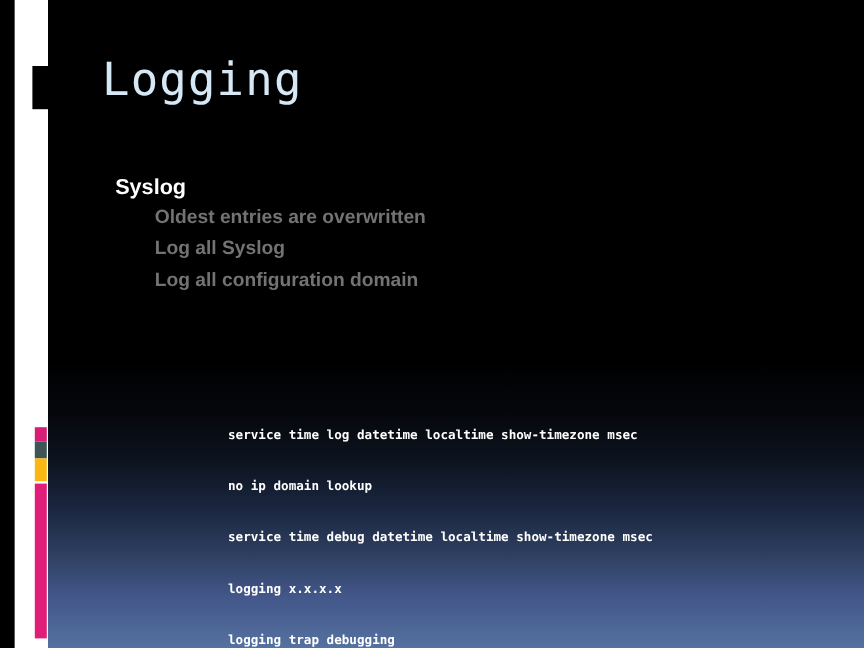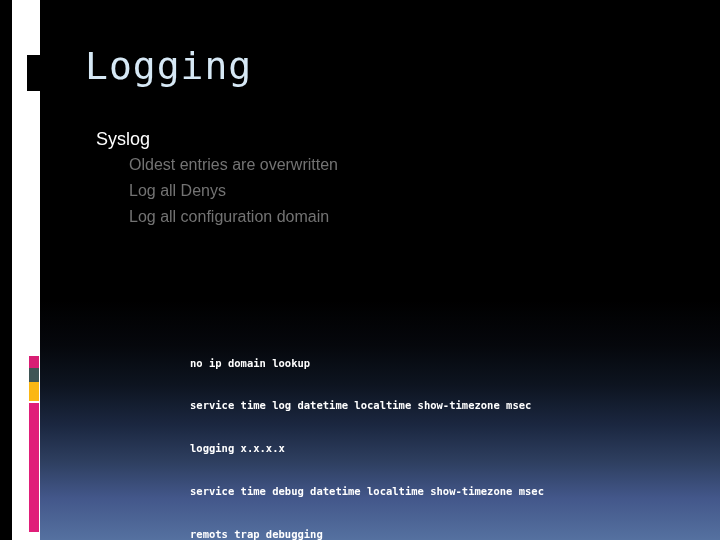--- a/index.html
+++ b/index.html
@@ -67,22 +67,23 @@
     font-size:38px;
     font-weight:400;
     letter-spacing:1px;
     color:#d6e8f5;
     white-space:nowrap;
   }
 
   
   #body-list {
     position:absolute;
-    left:84px; top:130px;
+    left:84px; top:147px;
     width:560px;
+    font-weight:bold;
   }
   #level1-heading {
     font-size:18px;
     color:#ffffff;
     line-height:1.0;
     margin-bottom:9px;
     white-space:nowrap;
   }
   .level2-item {
     font-size:16px;
@@ -120,27 +121,27 @@
   <div class="accent-seg" id="accent-pink-top"></div>
   <div class="accent-seg" id="accent-teal"></div>
   <div class="accent-seg" id="accent-yellow"></div>
   <div class="accent-seg" id="accent-magenta"></div>
 
   <div id="title">Logging</div>
 
   <div id="body-list">
     <div id="level1-heading">Syslog</div>
     <div class="level2-item">Oldest entries are overwritten</div>
-    <div class="level2-item">Log all Denys</div>
+    <div class="level2-item">Log all Syslog</div>
     <div class="level2-item">Log all configuration domain</div>
   </div>
 
   <div id="code-block">
+    <div class="code-line">service time log datetime localtime show-timezone msec</div>
     <div class="code-line">no ip domain lookup</div>
-    <div class="code-line">service time log datetime localtime show-timezone msec</div>
+    <div class="code-line">service time debug datetime localtime show-timezone msec</div>
     <div class="code-line">logging x.x.x.x</div>
-    <div class="code-line">service time debug datetime localtime show-timezone msec</div>
-    <div class="code-line">remots trap debugging</div>
+    <div class="code-line">logging trap debugging</div>
     
     
   </div>
 
 </div>
 
 </body></html>

